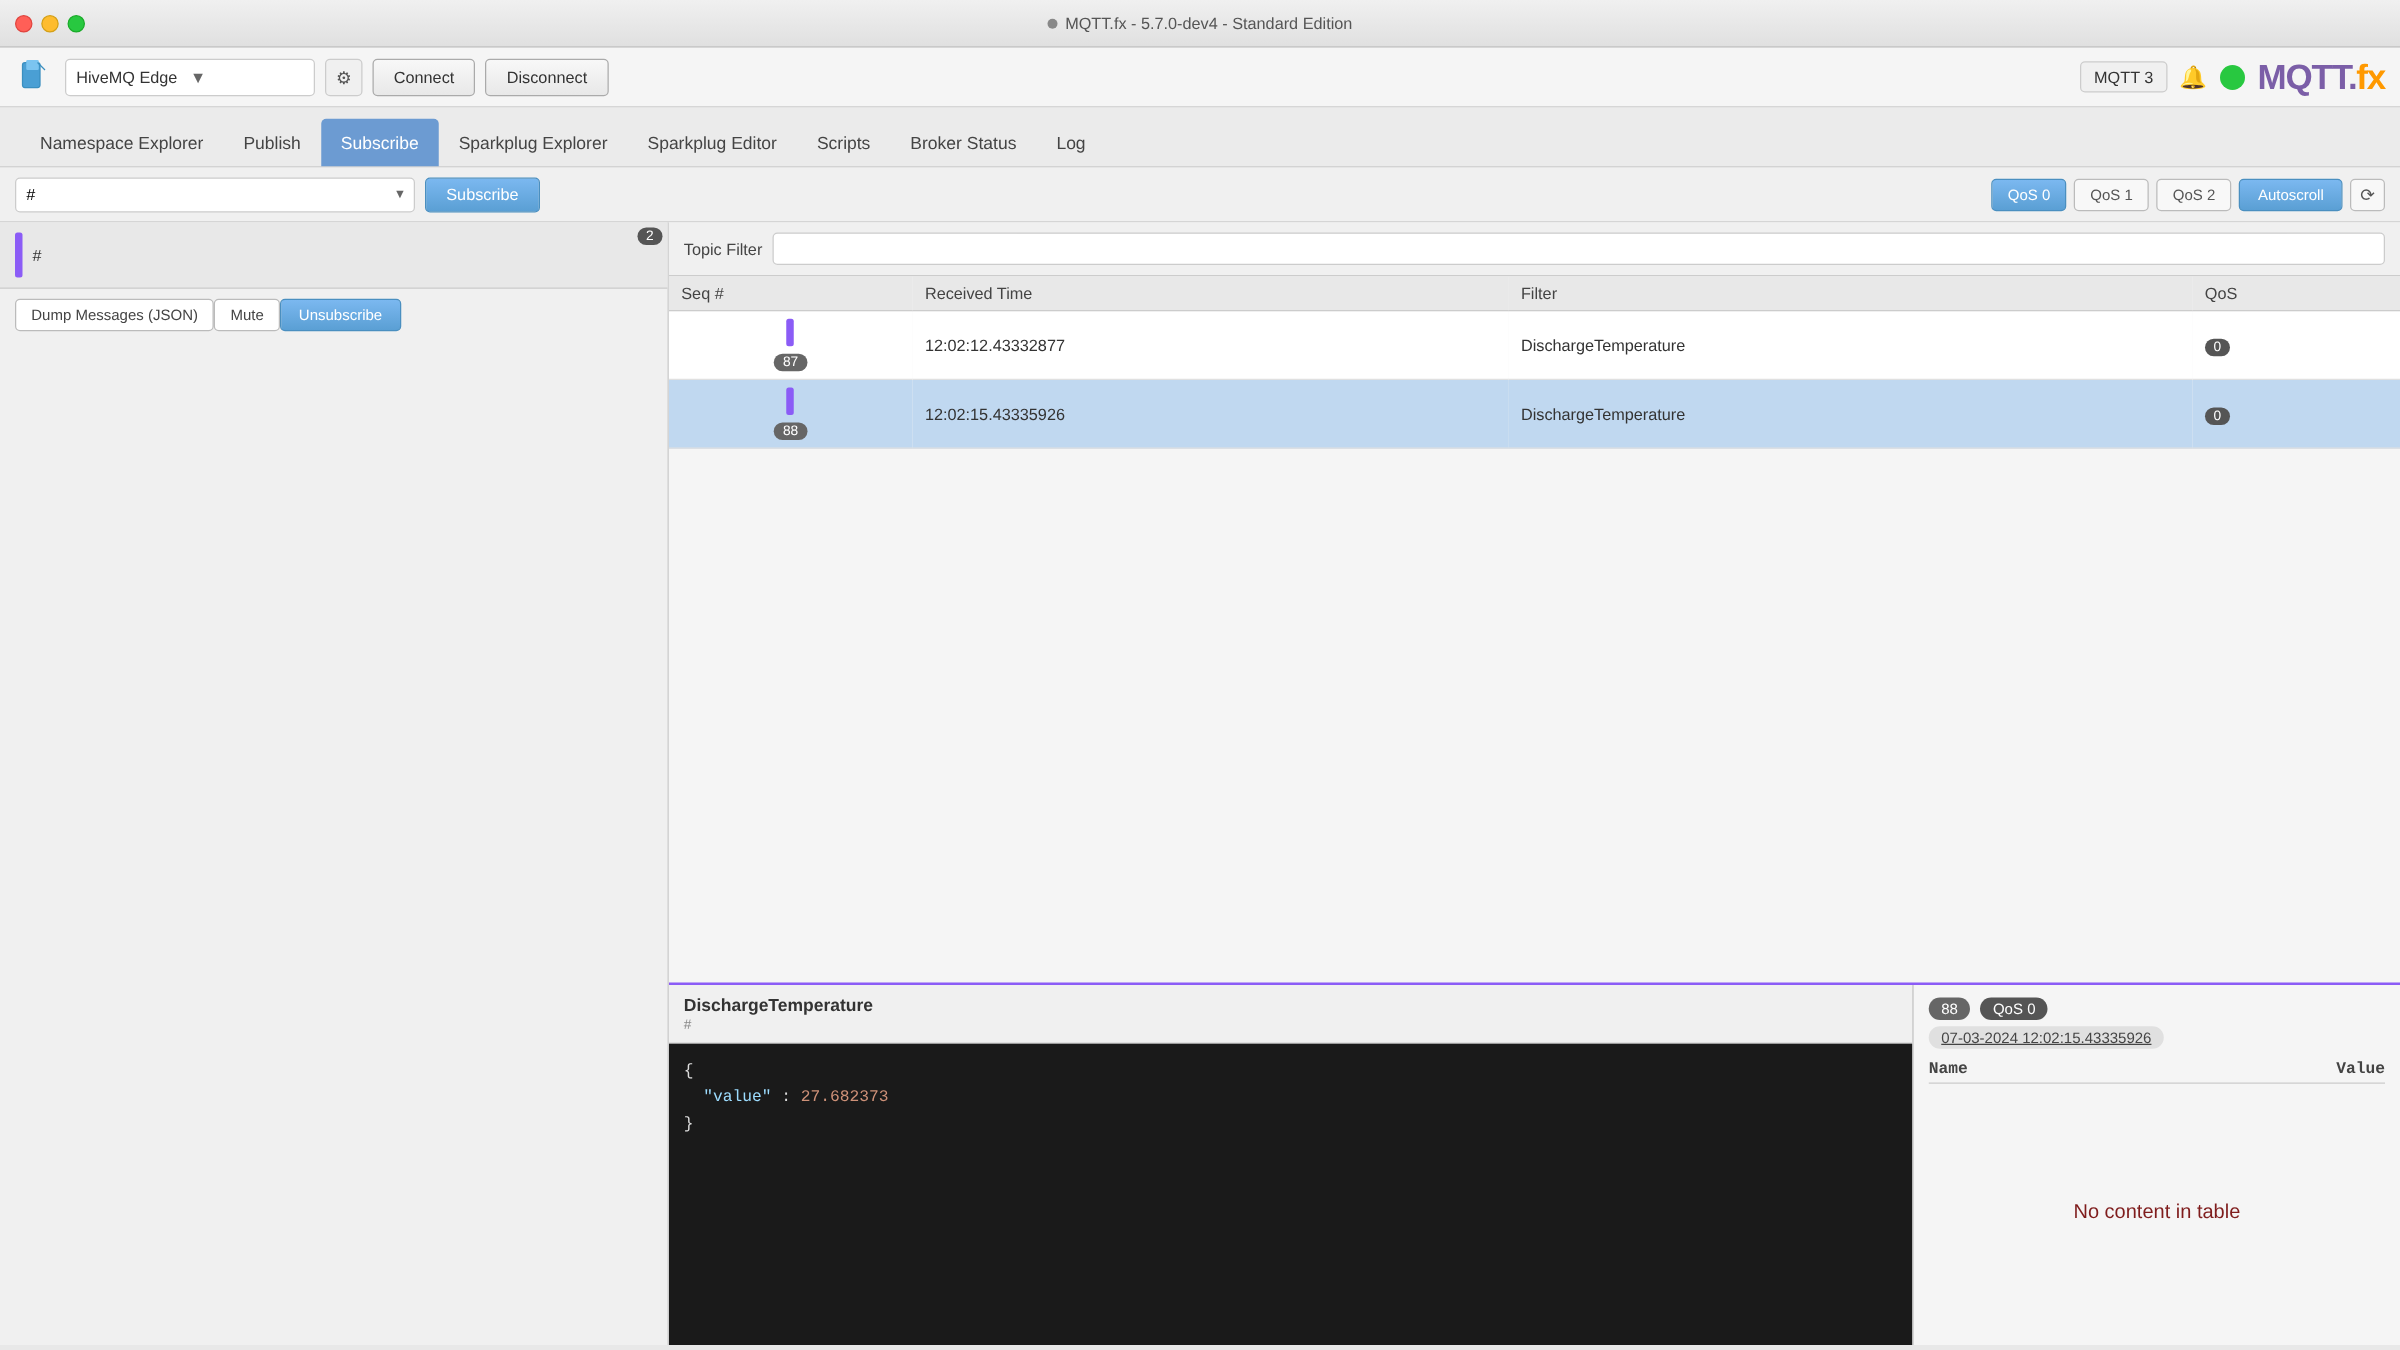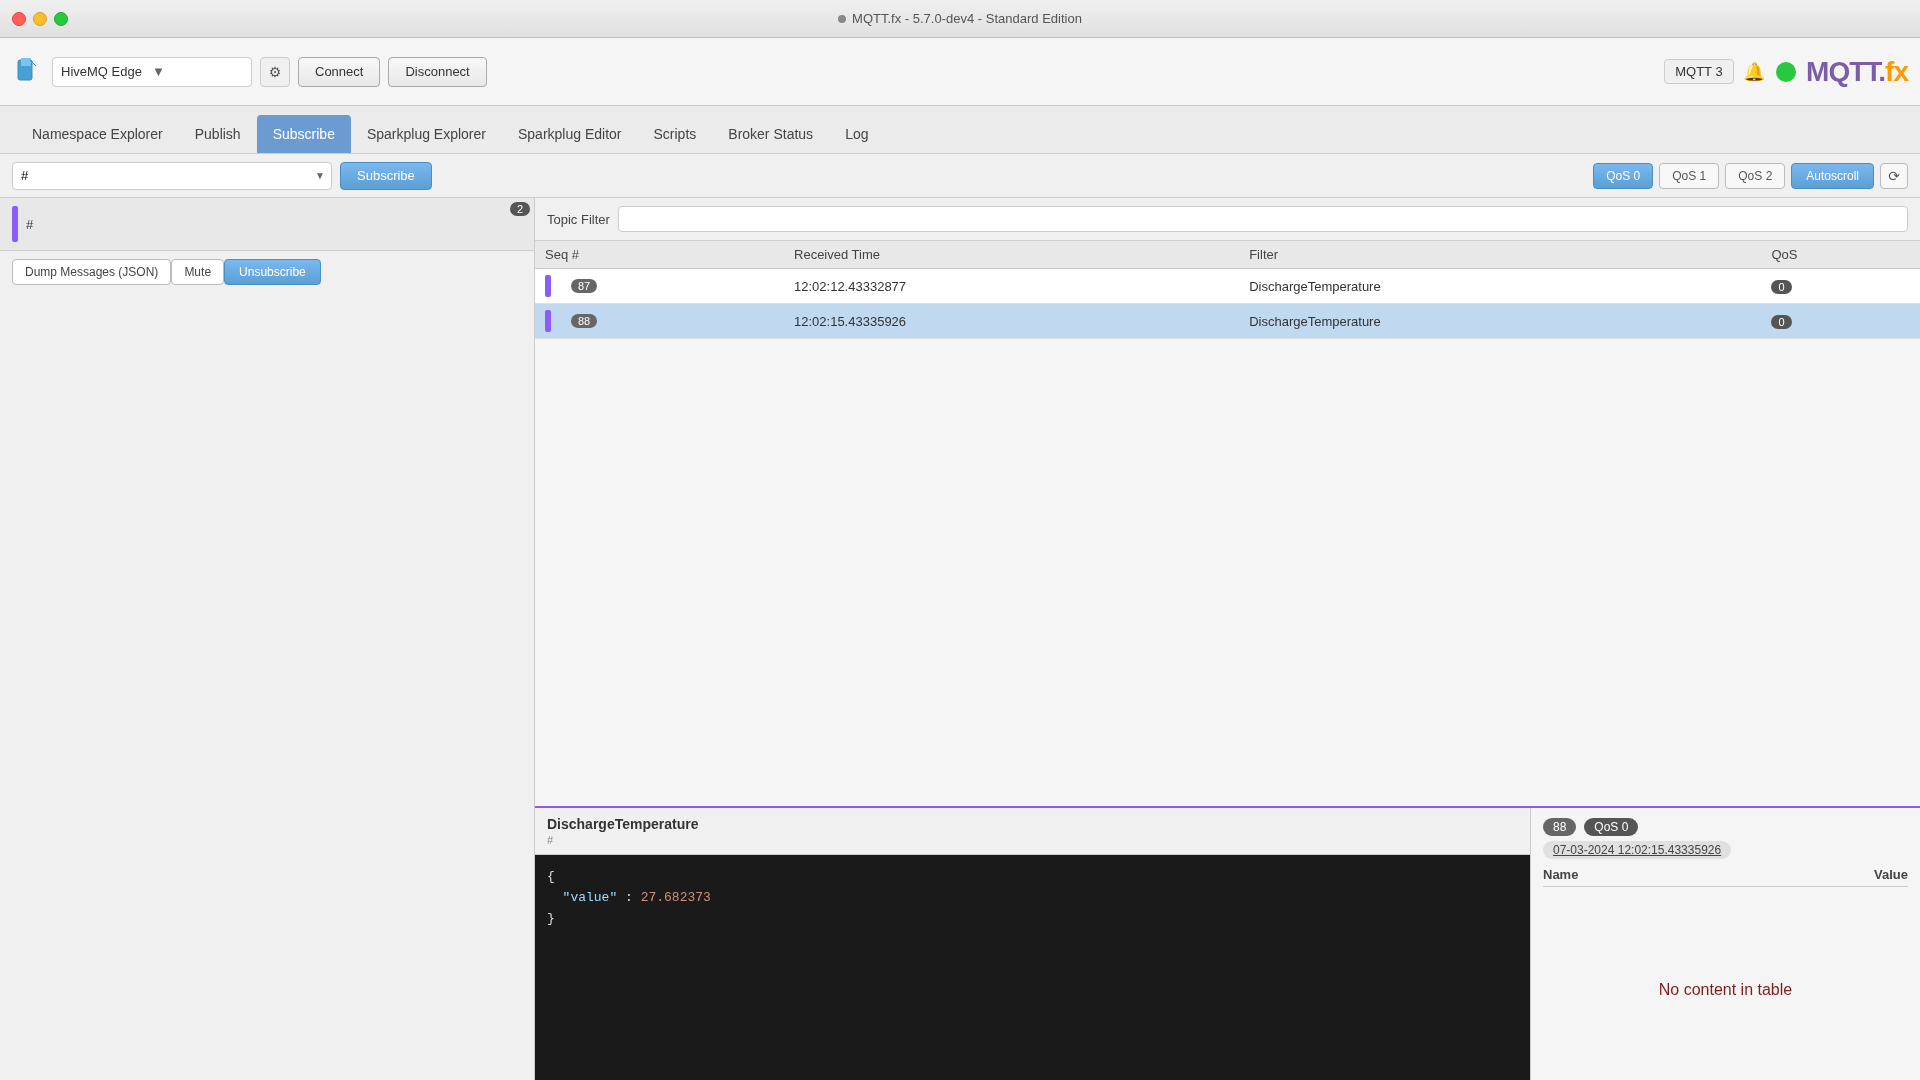--- a/index.html
+++ b/index.html
@@ -51,21 +51,21 @@
     }
     .title-dot {
       width: 8px;
       height: 8px;
       border-radius: 50%;
       background: #888;
     }
 
     
     .toolbar {
-      height: 68px;
+      height: 48px;
       background: #f5f5f5;
       border-bottom: 1px solid #ccc;
       display: flex;
       align-items: center;
       padding: 0 12px;
       gap: 8px;
     }
     .file-icon {
       width: 32px;
       height: 32px;
@@ -408,21 +408,22 @@
       padding: 6px 10px;
       border-bottom: 1px solid #e0e0e0;
       background: white;
     }
     .messages-table tr.selected td {
       background: #c0d8f0;
     }
     .seq-cell {
       display: flex;
       align-items: center;
-      gap: 20px;
+      gap: 6px;
+      flex-direction: column;
     }
     .seq-color-dot {
       width: 6px;
       height: 22px;
       background: #8b5cf6;
       border-radius: 2px;
     }
     .seq-badge {
       background: #666;
       color: white;
@@ -524,20 +525,21 @@
     }
     .detail-table-header {
       display: flex;
       padding: 4px 0;
       border-bottom: 1px solid #ccc;
     }
     .detail-table-header span {
       font-size: 13px;
       font-weight: 600;
       color: #444;
+      font-family: Liberation Mono, monospace;
     }
     .detail-table-header span:first-child { flex: 1; }
     .no-content {
       flex: 1;
       display: flex;
       align-items: center;
       justify-content: center;
       font-size: 16px;
       color: #7f1d1d;
     }

